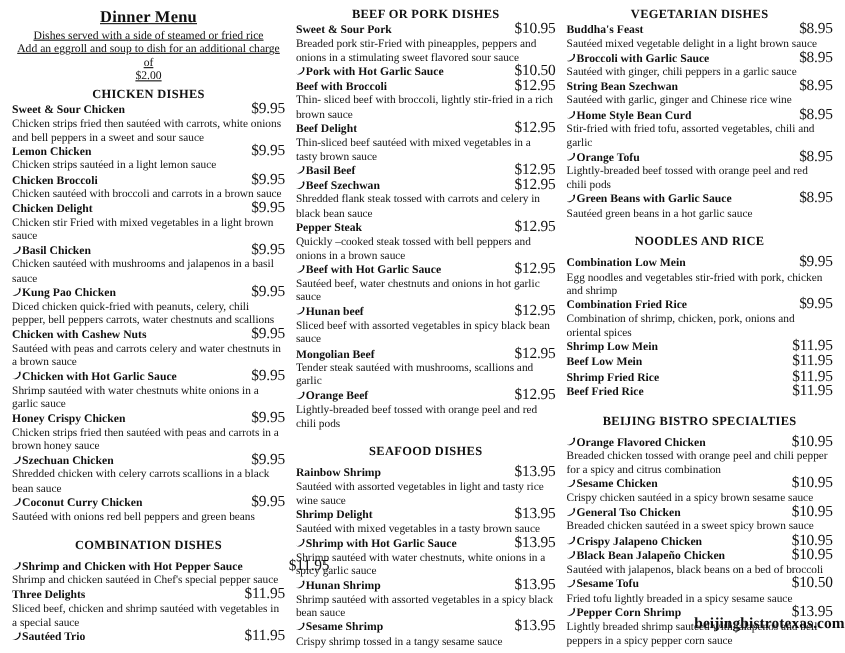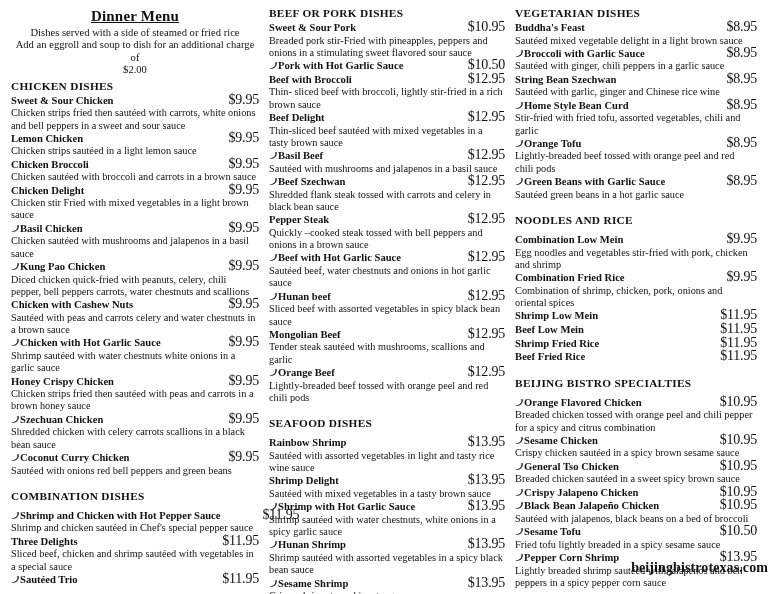--- a/index.html
+++ b/index.html
@@ -40,26 +40,27 @@
     line-height: 17px;
     margin: 4px 0 2px 0;
     letter-spacing: 0.2px;
     text-decoration: underline;
   }
   .menu-subtitle {
     text-align: center;
     font-size: 10.6px;
     line-height: 12.4px;
     margin: 0;
+    text-decoration: underline;
   }
   .menu-subtitle.price-line {
     margin-bottom: 1px;
   }
   .section-head {
-    text-align: left;
+    text-align: center;
     font-weight: bold;
     font-size: 11.3px;
     line-height: 14px;
     letter-spacing: 0.3px;
     margin: 2px 0 1px 0;
   }
   .section-head.spaced-both {
     margin-top: 12px;
     margin-bottom: 6px;
   }
@@ -287,21 +288,20 @@
             </div>
             <div class="dish-desc">Thin-sliced beef sautéed with mixed vegetables in a tasty brown sauce</div>
           </div>
           <div class="dish">
             <div class="dish-row">
               <div class="dish-name"><span class="chili"><svg viewBox="0 0 10 11" width="9" height="10" aria-hidden="true">
                     <path d="M8.8 1.2c-0.5 0.9 -1.5 1.3 -2.4 1.5 0.5 0.4 0.8 1 0.8 1.7 0 1.9 -2 3.9 -4.2 4.5 -1.1 0.3 -2.1 0.3 -2.7 0.1 0.7 0.6 1.9 0.9 3.1 0.7C5.9 9.3 8.2 7 8.6 4.6 8.8 3.4 8.6 2.5 8.1 1.9c0.4 -0.2 0.7 -0.5 0.9 -0.8z" fill="#111111"></path>
                   </svg></span>Basil Beef</div>
               <div class="dish-price">$12.95</div>
             </div>
-            <div class="dish-desc">Sautéed with mushrooms and jalapenos in a basil sauce</div>
           </div>
           <div class="dish">
             <div class="dish-row">
               <div class="dish-name"><span class="chili"><svg viewBox="0 0 10 11" width="9" height="10" aria-hidden="true">
                     <path d="M8.8 1.2c-0.5 0.9 -1.5 1.3 -2.4 1.5 0.5 0.4 0.8 1 0.8 1.7 0 1.9 -2 3.9 -4.2 4.5 -1.1 0.3 -2.1 0.3 -2.7 0.1 0.7 0.6 1.9 0.9 3.1 0.7C5.9 9.3 8.2 7 8.6 4.6 8.8 3.4 8.6 2.5 8.1 1.9c0.4 -0.2 0.7 -0.5 0.9 -0.8z" fill="#111111"></path>
                   </svg></span>Beef Szechwan</div>
               <div class="dish-price">$12.95</div>
             </div>
             <div class="dish-desc">Shredded flank steak tossed with carrots and celery in black bean sauce</div>
           </div>

